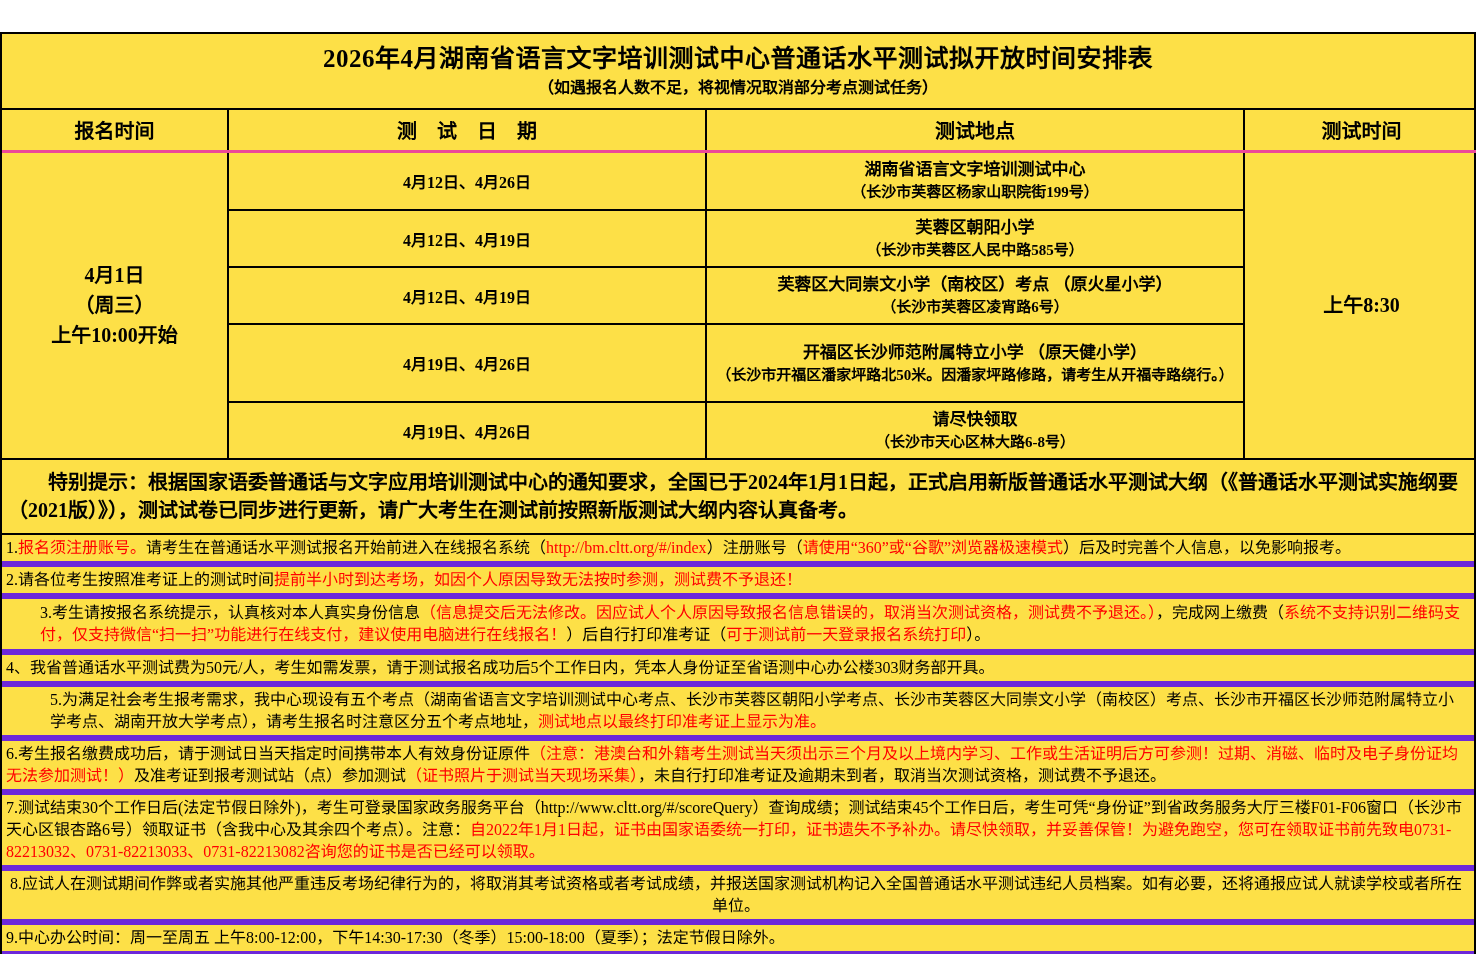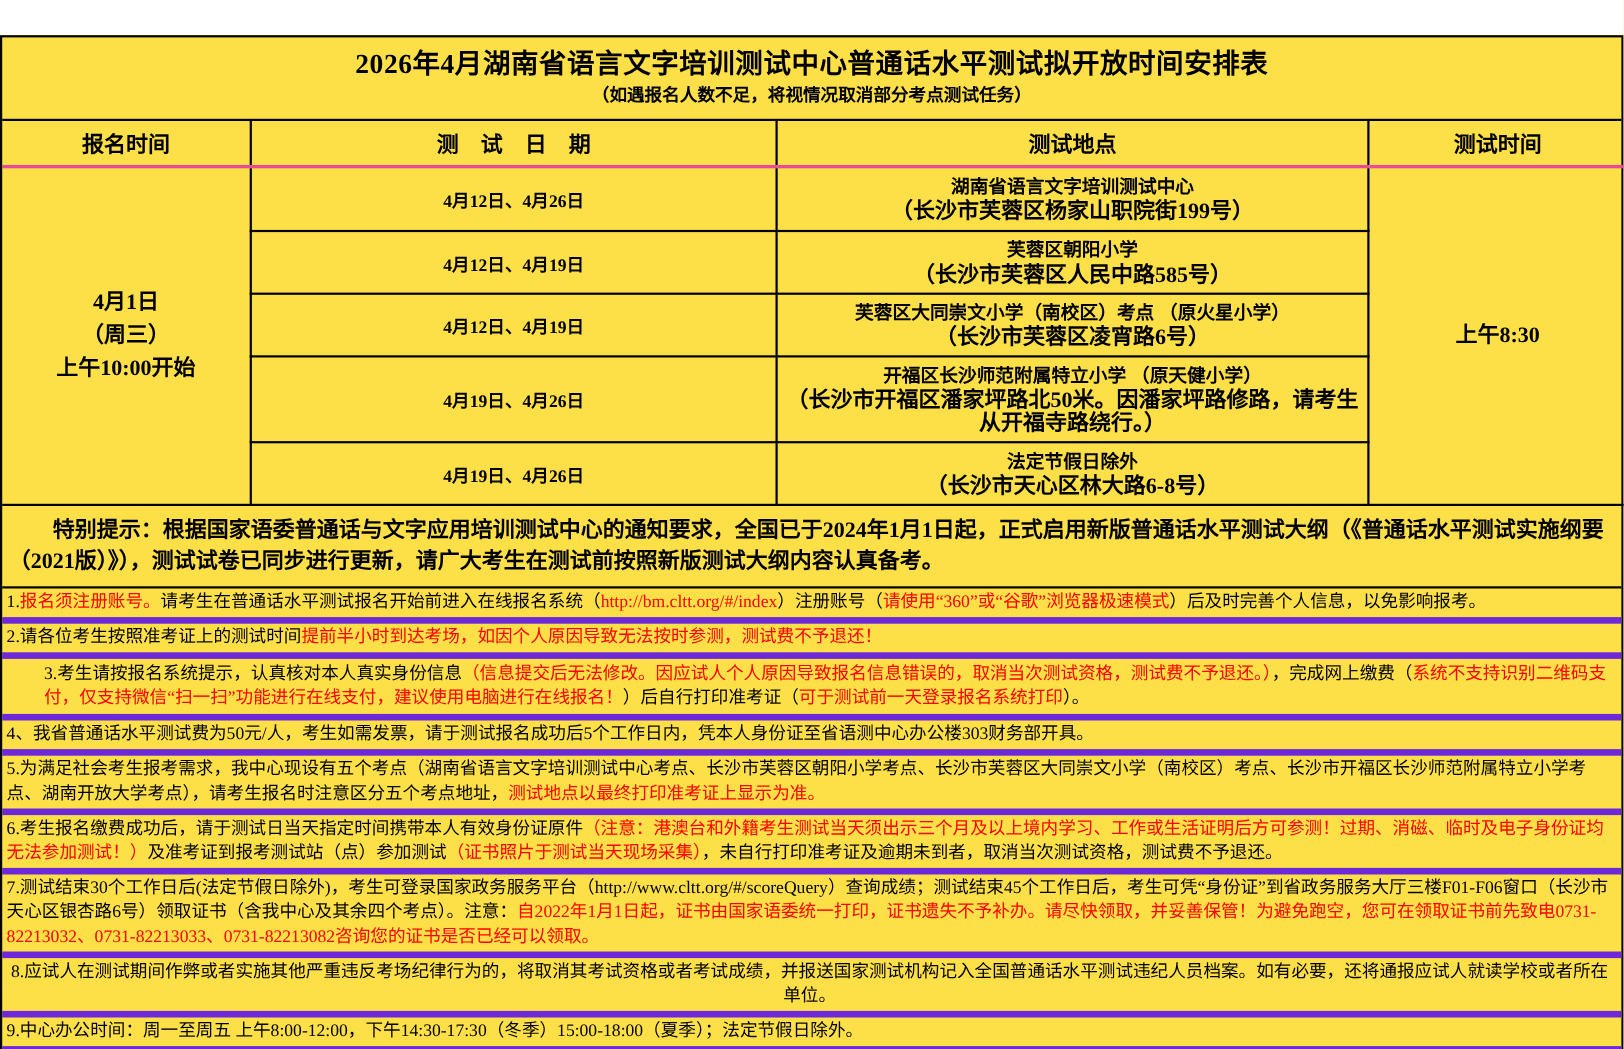--- a/index.html
+++ b/index.html
@@ -66,21 +66,21 @@
 
   tr.r1 { height: 59px; }
   tr.r2 { height: 57px; }
   tr.r3 { height: 57px; }
   tr.r4 { height: 78px; }
   tr.r5 { height: 57px; }
 
   td.dates { font-size: 16px; }
   td.reg-cell, td.time-cell { font-size: 20px; line-height: 30px; }
   td.loc-cell .loc-name { font-size: 17px; line-height: 24px; }
-  td.loc-cell .loc-addr { font-size: 20px; line-height: 21px; }
+  td.loc-cell .loc-addr { font-size: 15px; line-height: 21px; }
 
   
   .notice {
     border-bottom: 2px solid #000;
     font-size: 20px;
     font-weight: bold;
     line-height: 28px;
     padding: 8px 6px 5px 6px;
     text-indent: 40px;
     min-height: 75px;
@@ -97,21 +97,21 @@
     line-height: 22px;
     padding: 2px 8px 2px 4px;
     width: 100%;
   }
   .red { color: #ff0000; }
 
   .note.n1  { min-height: 23px; }
   .note.n2  { min-height: 31px; }
   .note.n3  { min-height: 56px; padding-left: 34px; }
   .note.n4  { min-height: 32px; }
-  .note.n5  { min-height: 47px; }
+  .note.n5  { min-height: 47px; padding-left: 44px; }
   .note.n6  { min-height: 53px; }
   .note.n7  { min-height: 73px; }
   .note.n8  { min-height: 41px; text-align: center; }
   .note.n9  { min-height: 32px; }
   .note.n10 { min-height: 44px; align-items: flex-end; }
 </style>
 </head>
 <body>
 
 <div class="sheet">
@@ -167,21 +167,21 @@
       <tr class="r4">
         <td class="dates">4月19日、4月26日</td>
         <td class="loc-cell">
           <div class="loc-name">开福区长沙师范附属特立小学 （原天健小学）</div>
           <div class="loc-addr">（长沙市开福区潘家坪路北50米。因潘家坪路修路，请考生从开福寺路绕行。）</div>
         </td>
       </tr>
       <tr class="r5">
         <td class="dates">4月19日、4月26日</td>
         <td class="loc-cell">
-          <div class="loc-name">法定节假日除外</div>
+          <div class="loc-name">请尽快领取</div>
           <div class="loc-addr">（长沙市天心区林大路6-8号）</div>
         </td>
       </tr>
     </tbody>
   </table>
 
   <div class="notice">特别提示：根据国家语委普通话与文字应用培训测试中心的通知要求，全国已于2024年1月1日起，正式启用新版普通话水平测试大纲（《普通话水平测试实施纲要（2021版）》），测试试卷已同步进行更新，请广大考生在测试前按照新版测试大纲内容认真备考。</div>
 
   <div class="notes">
     <div class="note n1">

